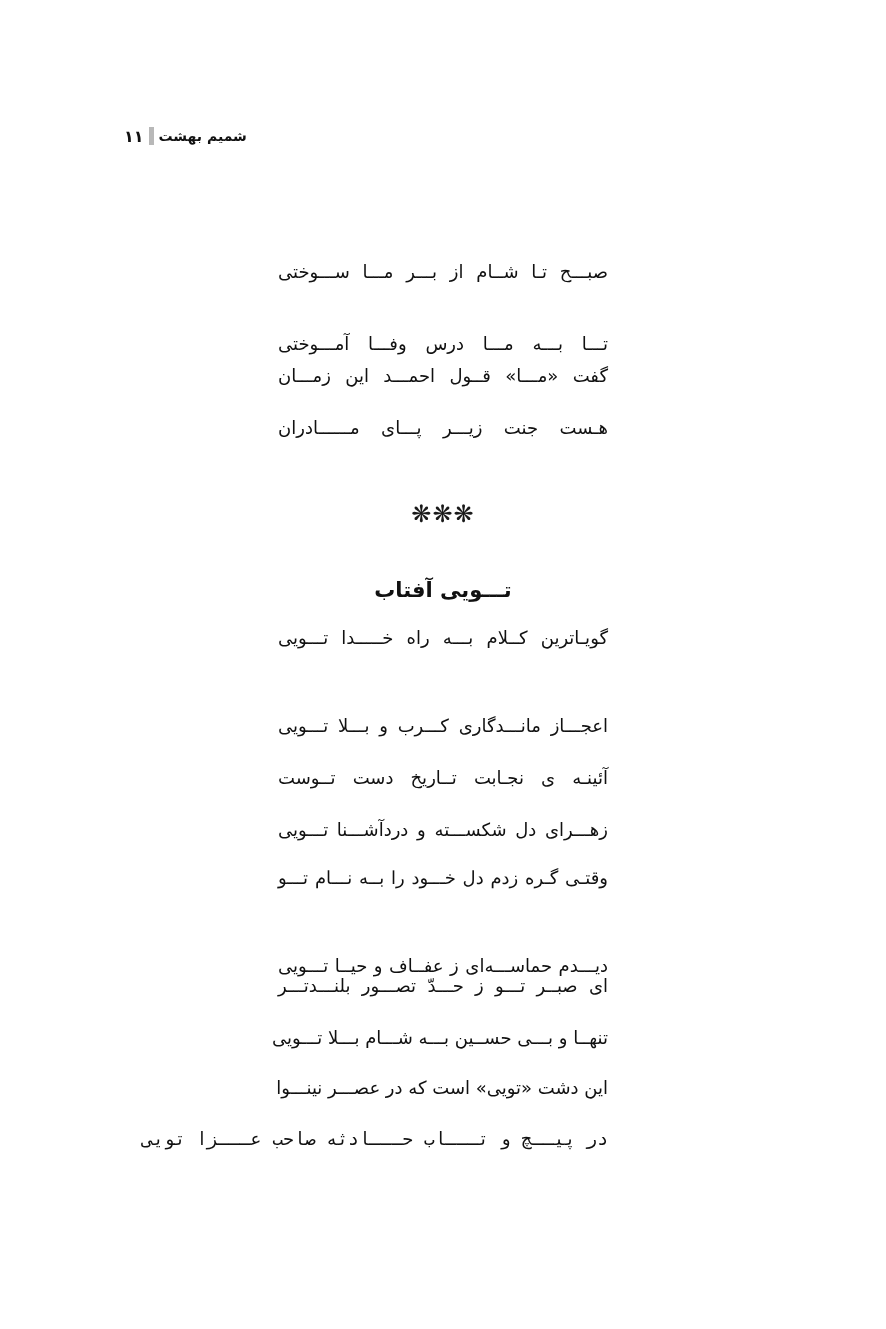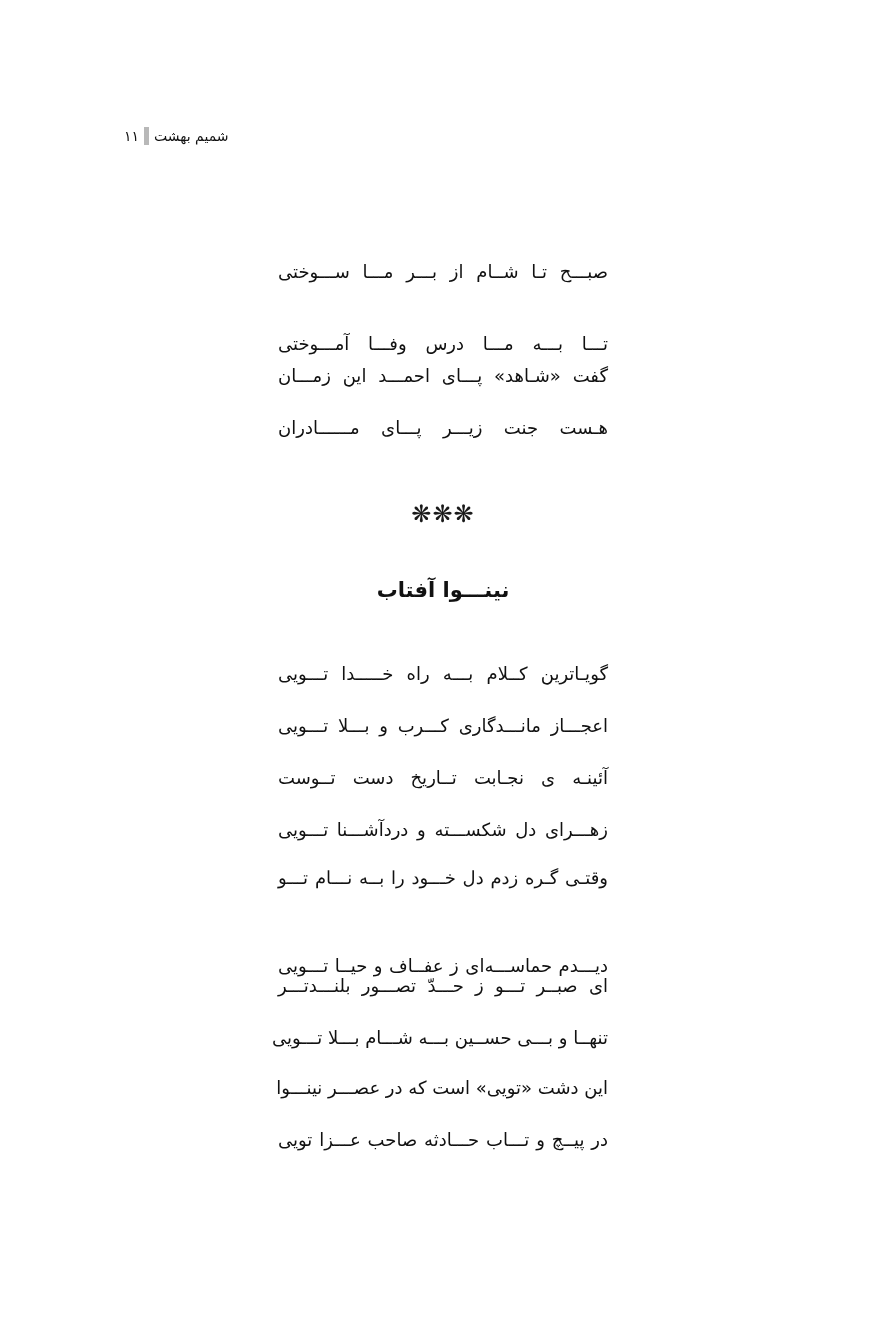--- a/index.html
+++ b/index.html
@@ -19,34 +19,34 @@
       position: absolute;
       top: 124px;
       left: 124px;
       height: 24px;
       display: flex;
       align-items: center;
       direction: ltr;
       gap: 5px;
     }
     .page-number {
-      font-size: 14px;
-      font-weight: normal;
+      font-size: 16px;
+      font-weight: bold;
       letter-spacing: 0;
       direction: rtl;
     }
     .header-bar {
       width: 5px;
       height: 18px;
       background: #b8b8b8;
       display: inline-block;
     }
     .book-title {
       font-size: 14px;
-      font-weight: normal;
+      font-weight: bold;
       direction: rtl;
     }
     .poem {
       position: absolute;
       right: 278px;
       width: 330px;
       direction: rtl;
       text-align: justify;
     }
     .verse {
@@ -88,32 +88,32 @@
 
 <div class="running-header">
   <span class="page-number">۱۱</span>
   <span class="header-bar"></span>
   <span class="book-title">شمیم بهشت</span>
 </div>
 
 <div class="poem" style="top:0;">
   <p class="verse" style="top:262px;">صبـــح تـا شــام از بـــر مـــا ســـوختی</p>
   <p class="verse" style="top:314px;margin-top:20px;">تـــا بـــه مـــا درس وفـــا آمـــوختی</p>
-  <p class="verse" style="top:366px;">گفت «شـاهد» پـــای احمـــد این زمـــان</p>
+  <p class="verse" style="top:366px;">گفت «مـــا» قــول احمـــد این زمـــان</p>
   <p class="verse" style="top:418px;">هـست جنت زیـــر پـــای مــــــادران</p>
 </div>
 
 <div class="separator">❋❋❋</div>
 
-<div class="section-title">نینـــوا آفتاب</div>
+<div class="section-title">تـــویی آفتاب</div>
 
 <div class="poem" style="top:0;">
-  <p class="verse" style="top:664px;margin-left:44px;">گویـاترین کــلام بـــه راه خـــــدا تـــویی</p>
+  <p class="verse" style="top:628px;margin-left:44px;">گویـاترین کــلام بـــه راه خـــــدا تـــویی</p>
   <p class="verse" style="top:716px;">اعجـــاز مانـــدگاری کـــرب و بـــلا تـــویی</p>
   <p class="verse" style="top:768px;">آئینـه ی نجـابت تــاریخ دست تــوست</p>
   <p class="verse" style="top:820px;">زهـــرای دل شکســـته و دردآشـــنا تـــویی</p>
   <p class="verse" style="top:868px;font-family:Liberation Serif, serif;">وقتـی گـره زدم دل خـــود را بــه نـــام تـــو</p>
   <p class="verse" style="top:956px;">دیـــدم حماســـه‌ای ز عفــاف و حیــا تـــویی</p>
   <p class="verse" style="top:976px;">ای صبــر تـــو ز حـــدّ تصـــور بلنـــدتـــر</p>
   <p class="verse" style="top:1028px;">تنهــا و بـــی حســین بـــه شـــام بـــلا تـــویی</p>
   <p class="verse" style="top:1078px;">این دشت «تویی» است که در عصـــر نینـــوا</p>
-  <p class="verse" style="top:1130px;">در پیــچ و تـــاب حـــادثه صاحب عـــزا تویی</p>
+  <p class="verse" style="top:1130px;font-family:Liberation Mono, monospace;">در پیــچ و تـــاب حـــادثه صاحب عـــزا تویی</p>
 </div>
 
 </body></html>

